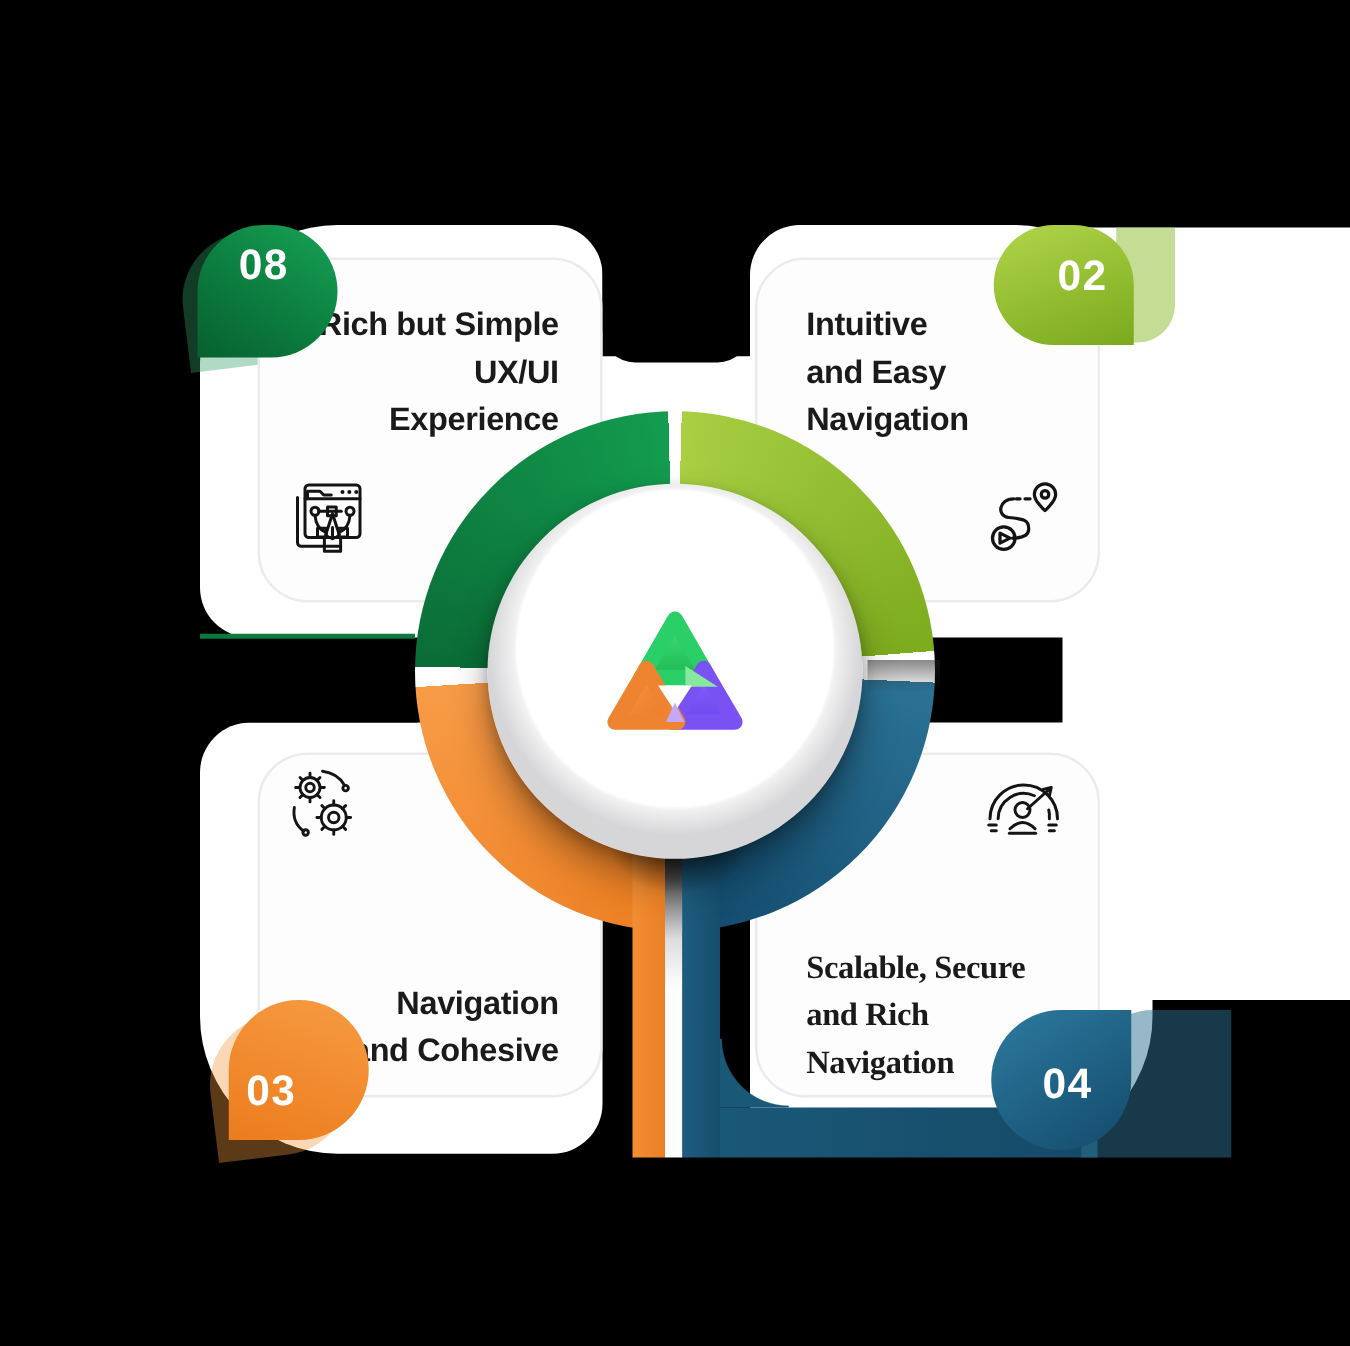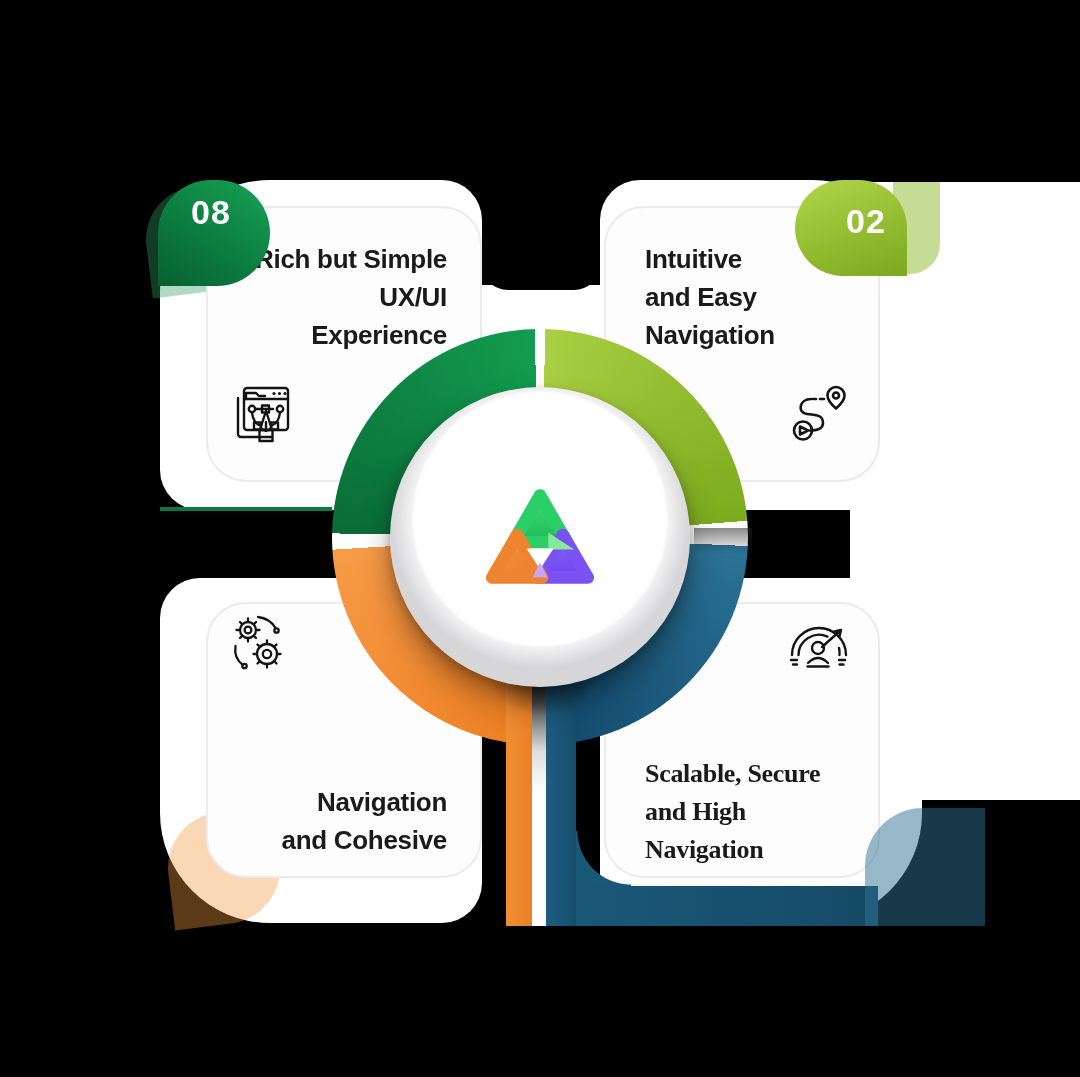--- a/index.html
+++ b/index.html
@@ -119,21 +119,21 @@
     <span>Intuitive</span><br>
     <span>and Easy</span><br>
     <span>Navigation</span>
   </div>
   <div class="title t-right" id="title3">
     <span>Navigation</span><br>
     <span>and Cohesive</span>
   </div>
   <div class="title" id="title4">
     <span>Scalable, Secure</span><br>
-    <span>and High</span><br>
+    <span>and Rich</span><br>
     <span>Navigation</span>
   </div>
 
   <div class="icon" style="left:228px;top:378px;">
     <svg width="68" height="68" viewBox="0 0 68 68" fill="none" stroke="#141414" stroke-width="2.4" stroke-linecap="round" stroke-linejoin="round">
       <path d="M10 20 v36 a3 3 0 0 0 3 3 h30"></path>
       <rect x="16" y="10" width="44" height="42" rx="3"></rect>
       <path d="M16 21 h44"></path>
       <path d="M18 21 v-6 h10 l3 3 h6"></path>
       <circle cx="46" cy="15.5" r="1.6" fill="#141414" stroke="none"></circle>
@@ -229,14 +229,20 @@
       <polygon points="48,89 62,89 55,74" fill="#c5a9f7"></polygon>
     </svg>
   </div>
 
   <div class="leaf" id="leaf1">
     <span>08</span>
   </div>
   <div class="leaf" id="leaf2">
     <span>02</span>
   </div>
+  <div class="leaf" id="leaf3">
+    <span>03</span>
+  </div>
+  <div class="leaf" id="leaf4">
+    <span>04</span>
+  </div>
 
 </div>
 
 </body></html>

